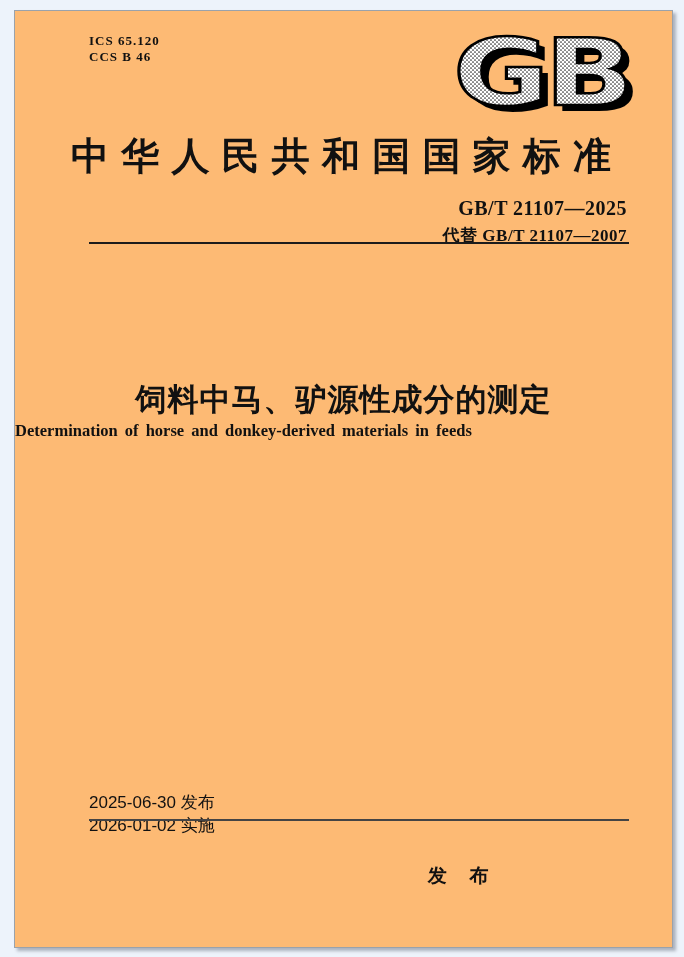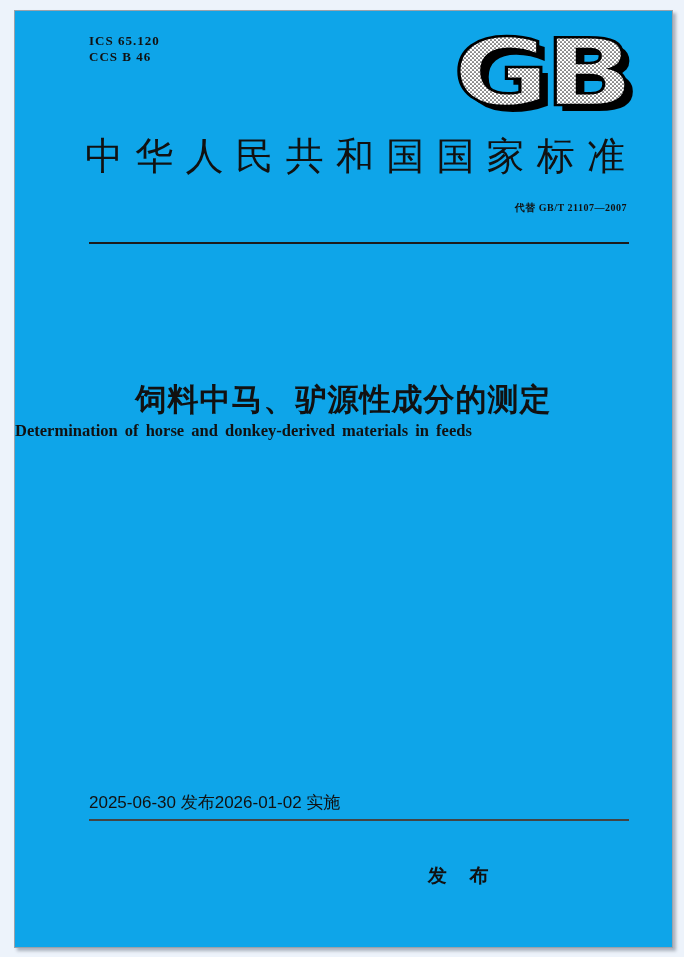--- a/index.html
+++ b/index.html
@@ -7,21 +7,21 @@
     width: 684px; height: 957px;
     background: #edf3fb;
     font-family: "Liberation Serif", "DejaVu Serif", serif;
     color: #111;
     overflow: hidden;
   }
   .page {
     position: absolute;
     left: 14px; top: 10px;
     width: 659px; height: 938px;
-    background: #0ea5e9;
+    background: #fdba74;
     border: 1px solid #9aa2ab;
     box-shadow: 3px 3px 3px rgba(90,100,115,0.45);
   }
   
   .codes {
     position: absolute;
     left: 74px; top: 22px;
     font-weight: bold;
     font-size: 13px;
     line-height: 16px;
@@ -29,42 +29,42 @@
   }
   
   .logo {
     position: absolute;
     right: 36px; top: 18px;
     width: 192px; height: 90px;
   }
   
   .heading {
     position: absolute;
-    left: 70px; top: 120px;
+    left: 56px; top: 120px;
     width: 540px;
     font-size: 38px;
-    font-weight: normal;
+    font-weight: bold;
     text-align: justify;
     text-align-last: justify;
     white-space: nowrap;
     letter-spacing: 0;
   }
   
   .std-block {
     position: absolute;
     right: 45px; top: 186px;
     text-align: right;
   }
   .std-number {
     font-size: 20px;
     font-weight: bold;
     letter-spacing: 0.5px;
   }
   .std-replaces {
-    font-size: 10px;
+    font-size: 17px;
     font-weight: bold;
     margin-top: 4px;
     letter-spacing: 0.5px;
   }
   .rule-top {
     position: absolute;
     left: 74px; top: 231px;
     width: 540px;
     border-top: 2px solid #1c1c1c;
   }
@@ -88,24 +88,25 @@
     font-size: 16.5px;
     font-weight: bold;
     word-spacing: 3px;
   }
   
   .dates {
     position: absolute;
     left: 74px; top: 780px;
     width: 540px;
     display: flex;
-    justify-content: flex-start;
+    justify-content: space-between;
     font-family: "Liberation Sans", "DejaVu Sans", sans-serif;
     font-size: 17px;
     font-weight: normal;
+    flex-direction: column;
   }
   .rule-bottom {
     position: absolute;
     left: 74px; top: 808px;
     width: 540px;
     border-top: 2px solid #444;
   }
   
   .issuer {
     position: absolute;
@@ -153,20 +154,21 @@
         <circle cx="3" cy="3" r="0.85" fill="#2a2a2a"></circle>
       </pattern>
     </defs>
     <text x="99" y="78" text-anchor="middle" font-family="DejaVu Sans, Liberation Sans, sans-serif" font-weight="bold" font-size="92" letter-spacing="-4" textLength="176" lengthAdjust="spacingAndGlyphs" fill="#000000" transform="translate(5,4)">GB</text>
     <text x="97" y="76" text-anchor="middle" font-family="DejaVu Sans, Liberation Sans, sans-serif" font-weight="bold" font-size="92" letter-spacing="-4" textLength="176" lengthAdjust="spacingAndGlyphs" fill="url(#halftone)" stroke="#000000" stroke-width="2.5">GB</text>
   </svg>
 
   <div class="heading">中华人民共和国国家标准</div>
 
   <div class="std-block">
+    <div class="std-number">GB/T 21107—2025</div>
     <div class="std-replaces">代替 GB/T 21107—2007</div>
   </div>
 
   <div class="rule-top"></div>
 
   <div class="title-zh">饲料中马、驴源性成分的测定</div>
   <div class="title-en">Determination of horse and donkey-derived materials in feeds</div>
 
   <div class="dates">
     <span>2025-06-30 发布</span>

